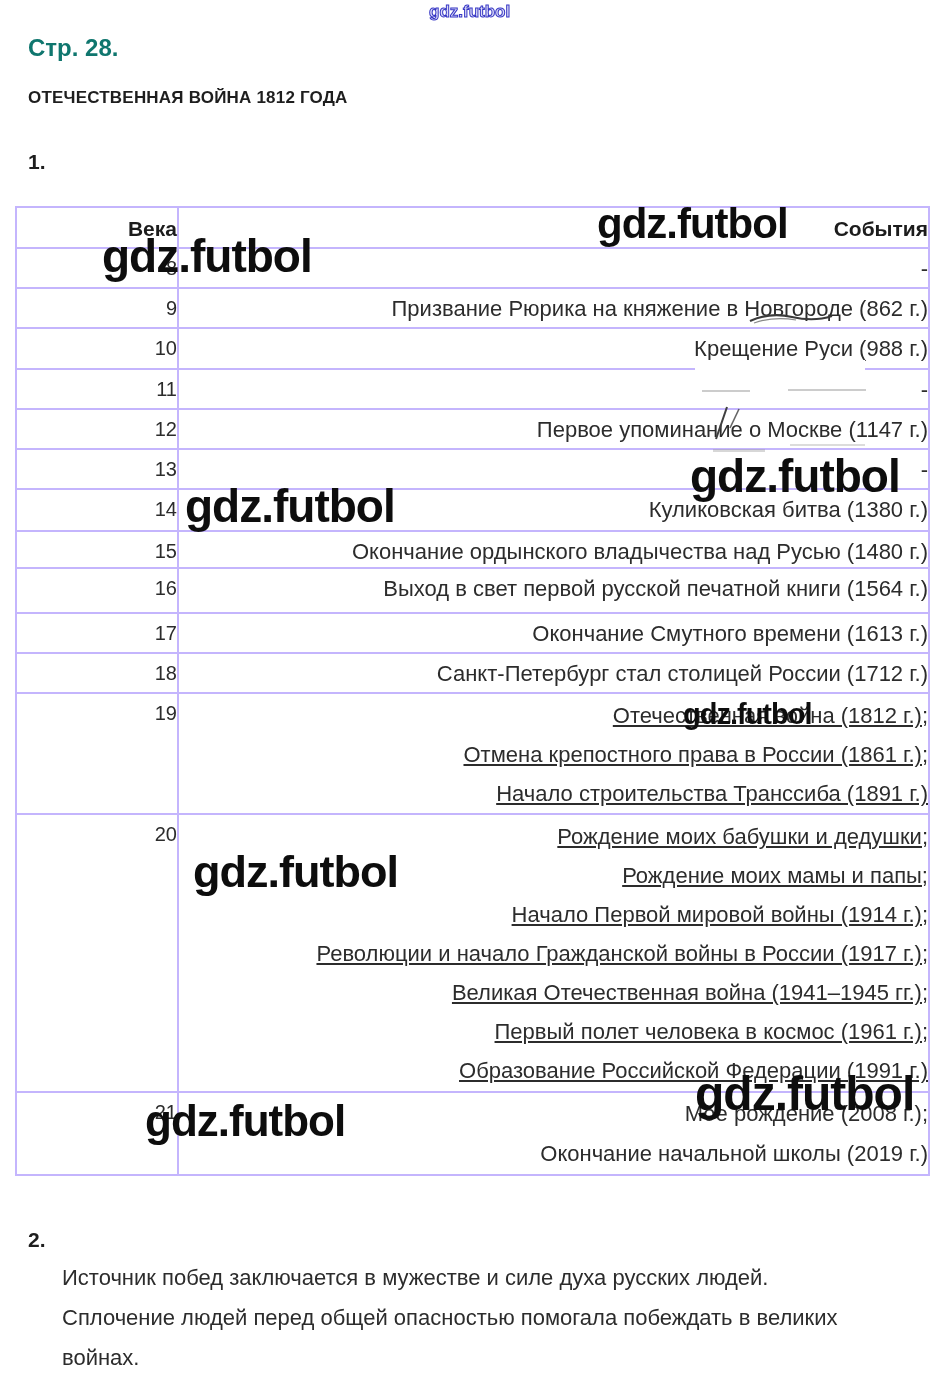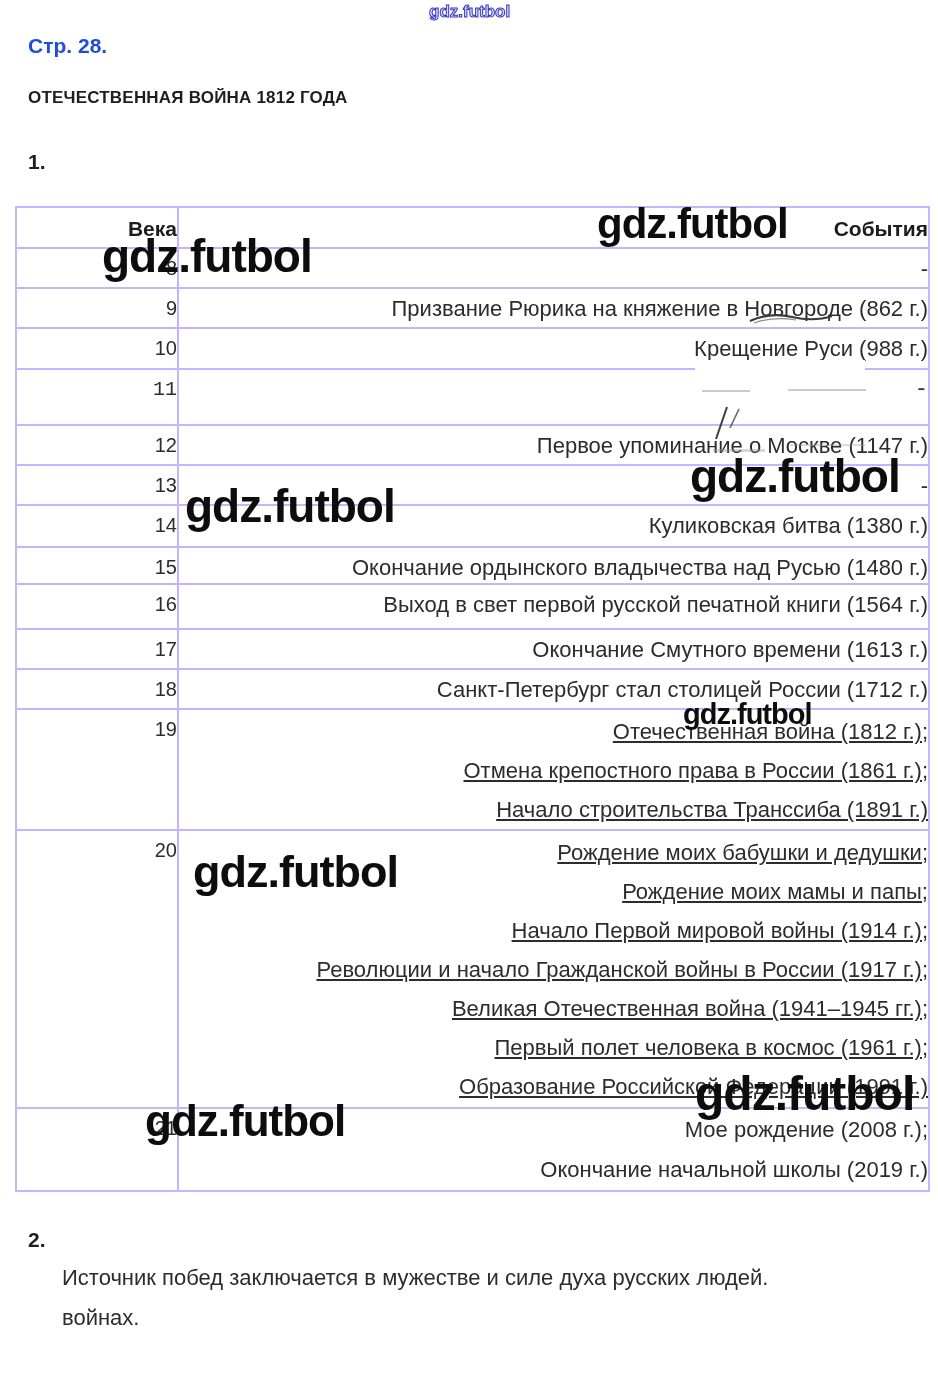--- a/index.html
+++ b/index.html
@@ -5,21 +5,21 @@
   html,body{margin:0;padding:0;background:#ffffff;}
   #page{
     position:relative;
     width:938px;height:1375px;
     background:#ffffff;
     font-family:"Liberation Sans","DejaVu Sans",sans-serif;
     color:#262626;
     overflow:hidden;
   }
   
-  .page-label{position:absolute;left:28px;top:34px;font-size:21px;font-weight:bold;color:#1d4ed8;}
+  .page-label{position:absolute;left:28px;top:34px;font-size:24px;font-weight:bold;color:#0f766e;}
   .doc-title{position:absolute;left:28px;top:88px;font-size:17px;font-weight:bold;letter-spacing:.2px;color:#1e1e1e;}
   .sec-label{position:absolute;left:28px;font-size:21px;font-weight:bold;color:#1e1e1e;}
   #sec1{top:150px;}
   #sec2{top:1228px;}
   .answer-text{
     position:absolute;left:62px;top:1258px;width:840px;
     font-size:22px;line-height:40px;color:#2c2c2c;
   }
   
   table#tbl{
@@ -90,21 +90,21 @@
       <td class="c2">
             <div class="ev">Призвание Рюрика на княжение в Новгороде (862 г.)</div>
           </td>
     </tr>
     <tr style="height:41px;">
       <td class="c1">10</td>
       <td class="c2">
             <div class="ev">Крещение Руси (988 г.)</div>
           </td>
     </tr>
-    <tr style="height:56px;font-family:Liberation Mono, monospace;">
+    <tr style="height:40px;">
       <td class="c1">11</td>
       <td class="c2">
             <div class="ev">-</div>
           </td>
     </tr>
     <tr style="height:40px;">
       <td class="c1">12</td>
       <td class="c2">
             <div class="ev">Первое упоминание о Москве (1147 г.)</div>
           </td>
@@ -185,16 +185,17 @@
   </svg>
   <div class="artifact white-patch" style="left:695px;top:360px;width:170px;height:12px;"></div>
   <div class="artifact ghost" style="left:702px;top:390px;width:48px;height:2px;"></div>
   <div class="artifact ghost" style="left:788px;top:389px;width:78px;height:2px;"></div>
   <div class="artifact ghost" style="left:713px;top:449px;width:52px;height:3px;opacity:.4;"></div>
   <div class="artifact ghost" style="left:790px;top:444px;width:75px;height:2px;opacity:.35;"></div>
 
   <div class="sec-label" id="sec2">2.</div>
   <div class="answer-text">
     <div>Источник побед заключается в мужестве и силе духа русских людей.</div>
+    <div>Сплочение людей перед общей опасностью помогала побеждать в великих</div>
     <div>войнах.</div>
   </div>
 
 </div>
 
 </body></html>

